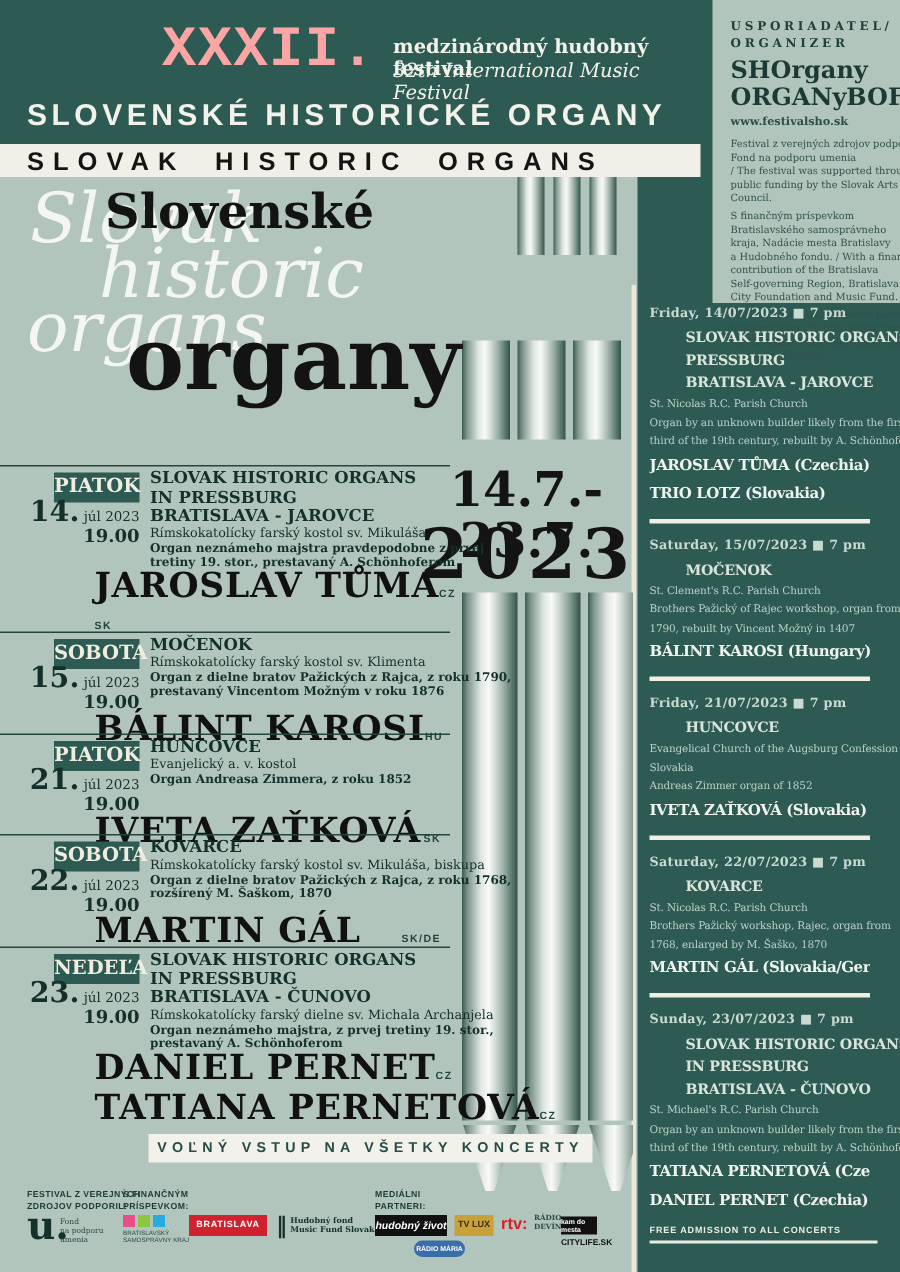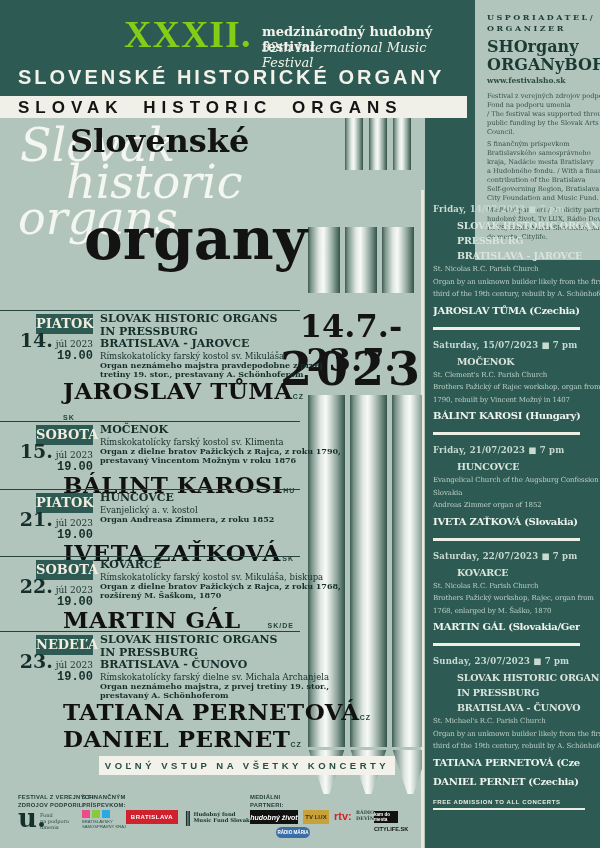--- a/index.html
+++ b/index.html
@@ -6,29 +6,29 @@
   body{width:600px;height:848px;font-family:"DejaVu Serif",serif;overflow:hidden;}
   .poster{position:relative;width:600px;height:848px;background:#b2c5bc;overflow:hidden;}
   .abs{position:absolute;}
 
   
   .right-col{left:425px;top:0;width:175px;height:848px;background:#2d5a52;}
   .divider{left:421px;top:190px;width:3px;height:658px;background:#ece7d6;}
 
   
   .header-band{left:0;top:0;width:475px;height:96px;background:#2d5a52;}
-  .edition{left:124px;top:12px;font-family:Liberation Serif, serif;font-weight:bold;font-size:38px;color:#84cc16;letter-spacing:1px;}
+  .edition{left:108px;top:12px;font-family:Liberation Mono, monospace;font-weight:bold;font-size:38px;color:#fca5a5;letter-spacing:1px;}
   .sub-sk{left:262px;top:24px;font-size:13px;font-weight:bold;color:#f2f2ea;}
   .sub-en{left:262px;top:40px;font-size:13px;font-style:italic;color:#f2f2ea;}
   .title-sk{left:18px;top:66px;font-family:"Liberation Sans",sans-serif;font-weight:bold;font-size:20px;letter-spacing:3px;color:#f2f2ea;}
   .white-strip{left:0;top:96px;width:467px;height:22px;background:#f0f0e8;}
   .title-en{left:18px;top:2px;font-family:"Liberation Sans",sans-serif;font-weight:bold;font-size:17px;letter-spacing:6px;word-spacing:9px;color:#141414;position:absolute;}
 
   
-  .org-panel{left:475px;top:0;width:125px;height:260px;background:#b2c5bc;color:#2a4d46;text-decoration:underline;}
+  .org-panel{left:475px;top:0;width:125px;height:202px;background:#b2c5bc;color:#2a4d46;text-decoration:underline;}
   .org-label{position:absolute;left:12px;top:12px;font-size:8px;font-weight:bold;letter-spacing:2.5px;white-space:pre;line-height:11px;color:#203f39;}
   .org-name{position:absolute;left:12px;top:38px;font-size:16px;font-weight:bold;white-space:pre;line-height:18px;color:#1c3a34;}
   .org-web{position:absolute;left:12px;top:76px;font-size:7.5px;font-weight:bold;color:#2a4d46;}
   .org-note{position:absolute;left:12px;font-size:6.6px;line-height:9px;white-space:pre;color:#33524b;}
 
   
   .main{left:0;top:117px;width:422px;height:731px;overflow:hidden;}
 
   
   .pipe,.pipe-foot{position:absolute;background:linear-gradient(90deg,#3c5b53 0%,#7d958c 10%,#dfe7e2 34%,#f8faf8 48%,#d2dcd6 60%,#8fa59c 78%,#47665d 95%,#31524a 100%);}
@@ -43,21 +43,21 @@
   .date-year{left:280px;top:228px;width:142px;text-align:center;font-size:46px;font-weight:bold;letter-spacing:4px;color:#141414;line-height:48px;}
 
   
   .sk-event{position:absolute;left:0;width:302px;color:#15302b;}
   .rule{height:1px;background:#24443d;width:300px;}
   .sk-row{display:flex;margin-top:2px;}
   .sk-left{width:97px;flex:0 0 97px;text-align:right;padding-right:4px;box-sizing:border-box;}
   .day-block{display:inline-block;width:57px;height:20px;line-height:20px;background:#2d5a52;color:#f0ece0;font-size:13px;font-weight:bold;text-align:right;padding-right:3px;box-sizing:border-box;}
   .sk-date{font-size:9px;line-height:12px;color:#15302b;}
   .sk-date b{font-size:19px;}
-  .sk-time{font-size:12px;font-weight:bold;line-height:13px;font-family:Liberation Mono, monospace;}
+  .sk-time{font-size:12px;font-weight:bold;line-height:13px;}
   .sk-body{flex:1;padding-left:3px;}
   .sk-title{font-size:11px;font-weight:bold;line-height:12.5px;white-space:pre;}
   .sk-church{font-size:8.5px;line-height:10px;}
   .sk-organ{font-size:8px;font-weight:bold;line-height:9.5px;white-space:pre;}
   .artist-row{display:flex;justify-content:space-between;align-items:baseline;padding:0 8px 0 63px;line-height:21px;}
   .artist-name{font-size:23px;font-weight:bold;letter-spacing:.5px;color:#111;white-space:nowrap;}
   .cc{font-family:"Liberation Sans",sans-serif;font-size:7px;font-weight:bold;letter-spacing:1px;color:#22423c;}
 
   .free-band-sk{left:99px;top:639px;width:296px;height:19px;background:#f2f2ea;text-align:center;line-height:19px;font-family:"Liberation Sans",sans-serif;font-size:9.5px;font-weight:bold;letter-spacing:3.5px;color:#274c45;}
 
@@ -254,43 +254,44 @@
         <div class="sk-body">
           <div class="sk-title">SLOVAK HISTORIC ORGANS
 IN PRESSBURG
 BRATISLAVA - ČUNOVO</div>
           <div class="sk-church">Rímskokatolícky farský dielne sv. Michala Archanjela</div>
           <div class="sk-organ">Organ neznámeho majstra, z prvej tretiny 19. stor.,
 prestavaný A. Schönhoferom</div>
         </div>
       </div>
       <div class="artist-row">
+          <span class="artist-name">DANIEL PERNET</span>
+          <span class="cc">CZ</span>
+        </div>
+      <div class="artist-row">
           <span class="artist-name">TATIANA PERNETOVÁ</span>
-          <span class="cc">CZ</span>
-        </div>
-      <div class="artist-row">
-          <span class="artist-name">DANIEL PERNET</span>
           <span class="cc">CZ</span>
         </div>
     </div>
 
     <div class="abs free-band-sk">VOĽNÝ VSTUP NA VŠETKY KONCERTY</div>
   </div>
 
   <div class="abs right-events">
 
     <div class="en-event">
       <div class="en-date">Friday, 14/07/2023 ■ 7 pm</div>
       <div class="en-title">SLOVAK HISTORIC ORGANS IN
 PRESSBURG</div>
       <div class="en-title">BRATISLAVA - JAROVCE</div>
       <div class="en-church">St. Nicolas R.C. Parish Church</div>
       <div class="en-organ">Organ by an unknown builder likely from the first
 third of the 19th century, rebuilt by A. Schönhofer</div>
       <div class="en-artist">JAROSLAV TŮMA (Czechia)</div>
+      <div class="en-artist">TRIO LOTZ (Slovakia)</div>
     </div>
     <div class="sep"></div>
 
     <div class="en-event">
       <div class="en-date">Saturday, 15/07/2023 ■ 7 pm</div>
       <div class="en-title">MOČENOK</div>
       <div class="en-church">St. Clement's R.C. Parish Church</div>
       <div class="en-organ">Brothers Pažický of Rajec workshop, organ from
 1790, rebuilt by Vincent Možný in 1407</div>
       <div class="en-artist">BÁLINT KAROSI (Hungary)</div>

